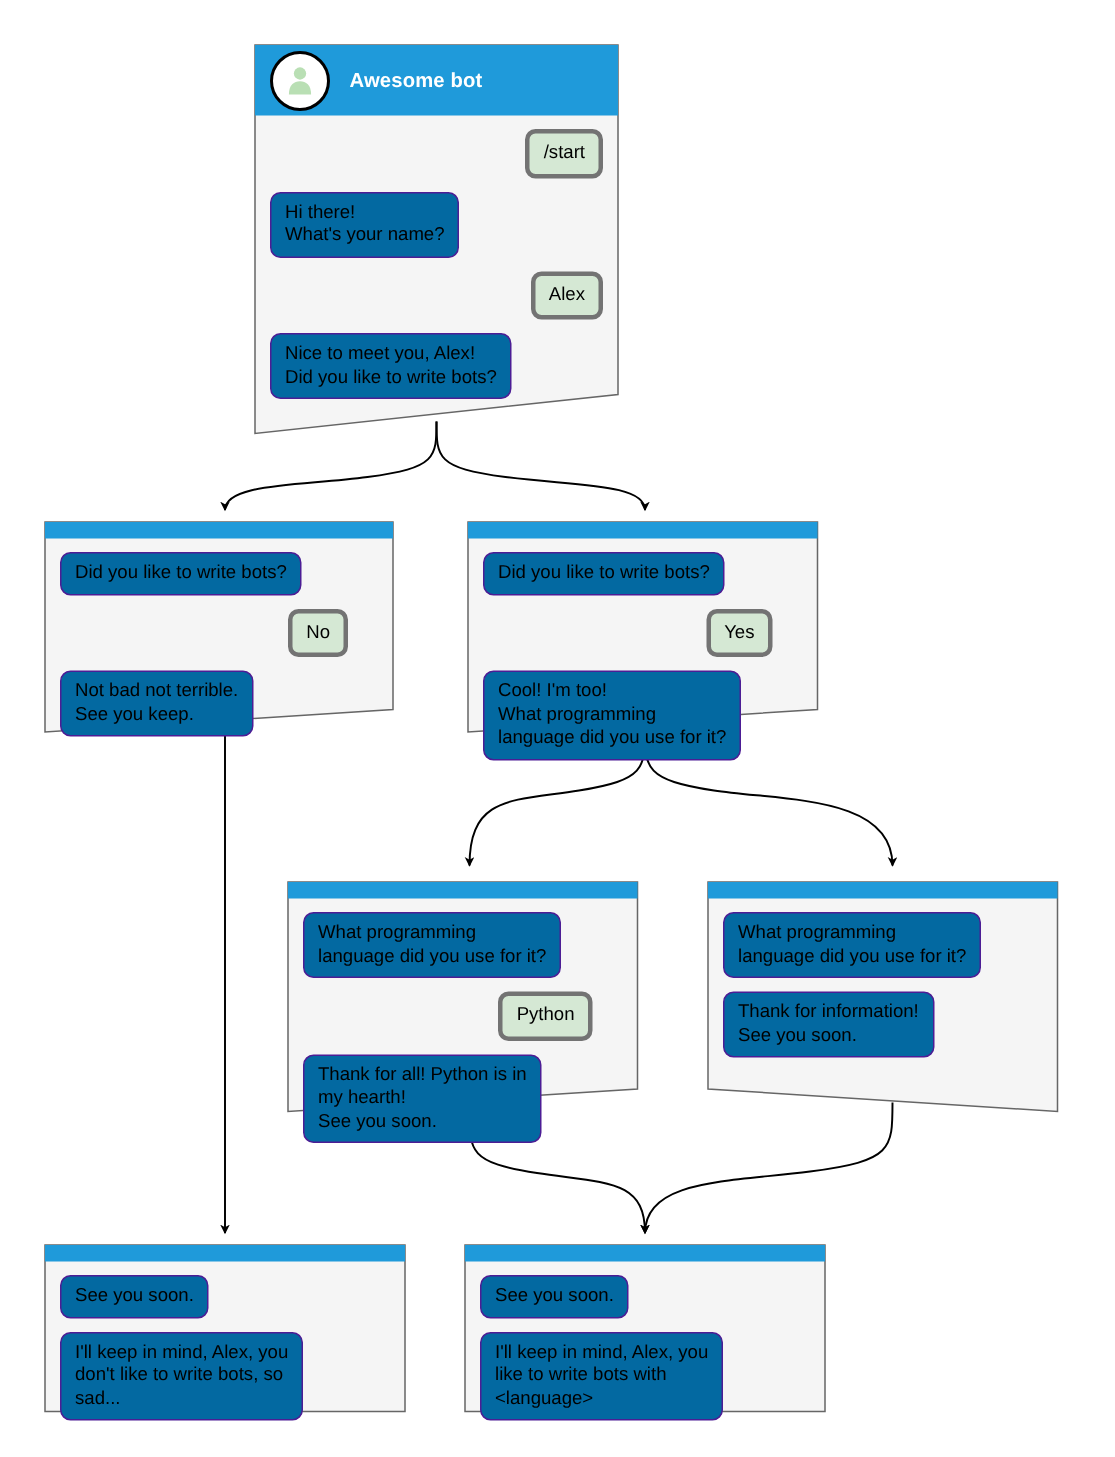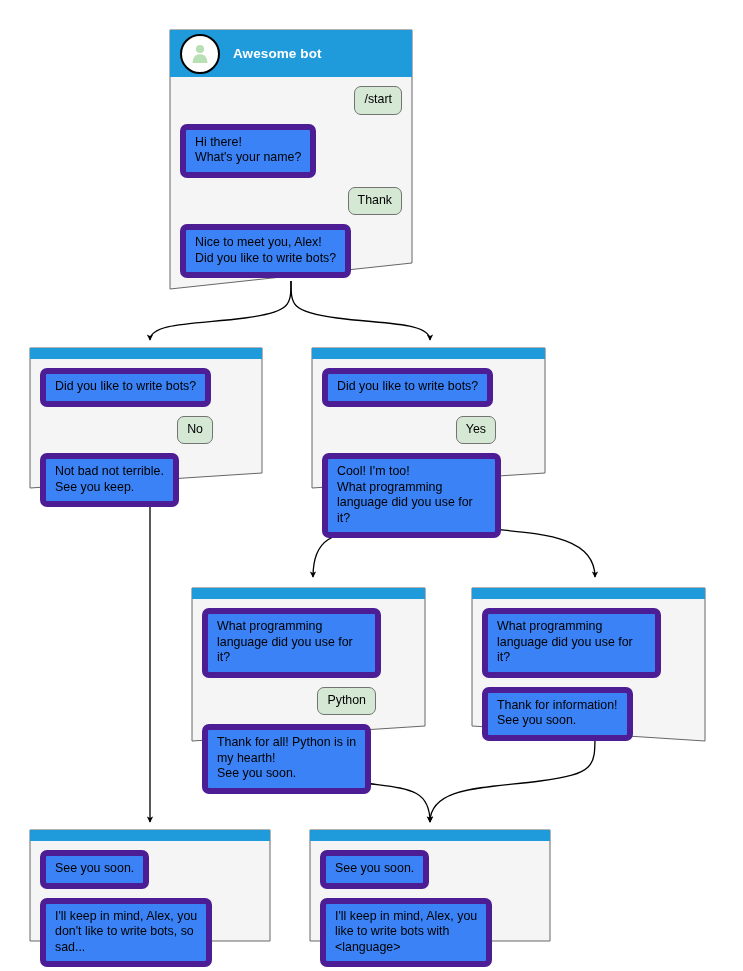--- a/index.html
+++ b/index.html
@@ -87,28 +87,28 @@
     border-radius: 7px;
     padding: 5px 9px 6px 9px;
     font-size: 12.4px;
     line-height: 15.5px;
     color: #000000;
     white-space: pre-line;
     box-sizing: border-box;
     max-width: 84%;
   }
   .bubble.bot {
-    background: #3b82f6;
-    border: 6px solid #4c1d95;
+    background: #0369a1;
+    border: 1px solid #4c1d95;
   }
   .bubble.user {
     background: #d5e8d4;
-    border: 1px solid #737373;
-  }
-  .pad-right { margin-right: 39px; align-items: center; }
+    border: 3px solid #737373;
+  }
+  .pad-right { margin-right: 20px; align-items: center; }
 </style>
 </head>
 <body>
 
 <div id="canvas">
 
   <svg class="edge-layer" viewBox="0 0 743 971" width="743" height="971">
     <defs>
       <marker id="arrowhead" markerWidth="10" markerHeight="10" refX="5.6" refY="3.2" orient="auto" markerUnits="userSpaceOnUse">
         <path d="M0,0 L6.4,3.2 L0,6.4 L1.7,3.2 Z" fill="#000000"></path>
@@ -146,21 +146,21 @@
       </div>
       <div class="chat-body">
         <div class="msg-row right">
           <div class="bubble user">/start</div>
         </div>
         <div class="msg-row left">
           <div class="bubble bot">Hi there!
 What's your name?</div>
         </div>
         <div class="msg-row right">
-          <div class="bubble user">Thank</div>
+          <div class="bubble user">Alex</div>
         </div>
         <div class="msg-row left">
           <div class="bubble bot">Nice to meet you, Alex!
 Did you like to write bots?</div>
         </div>
       </div>
     </div>
   </div>
 
   <div class="node" style="left:30px; top:348px; width:232px; height:141px;">

